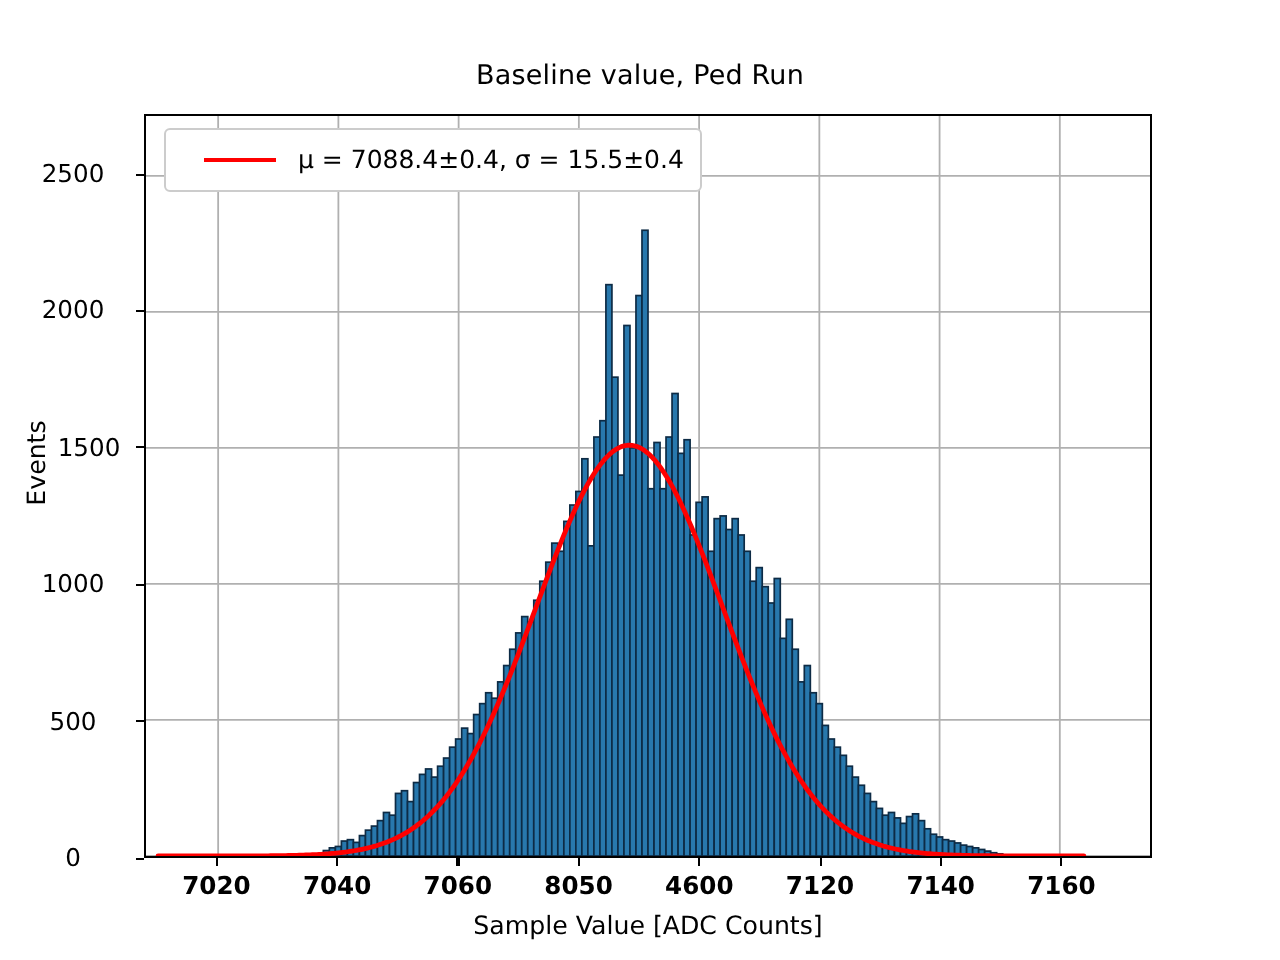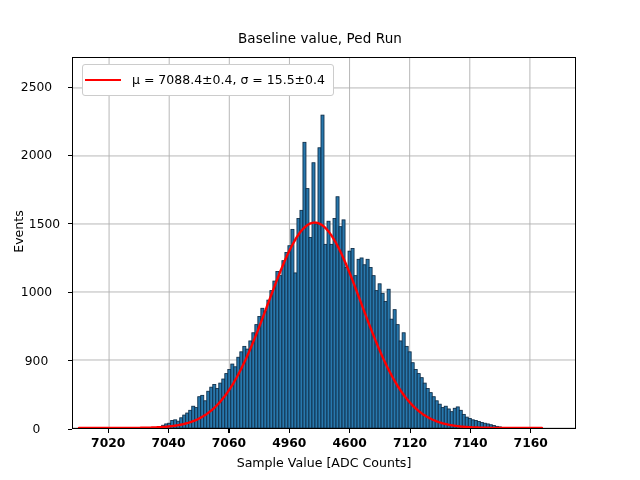--- a/index.html
+++ b/index.html
@@ -101,21 +101,21 @@
     transform-origin: center center;
   }
   
   #legend {
     position: absolute;
     left: 82px;
     top: 64px;
     background: #ffffff;
     border: 1px solid #cccccc;
     border-radius: 3px;
-    padding: 5px 8px 6px 0;
+    padding: 5px 8px 6px 17px;
     box-sizing: border-box;
   }
   .legend-row {
     display: flex;
     align-items: center;
     height: 19px;
   }
   .legend-key {
     width: 40px;
     height: 14px;
@@ -292,33 +292,33 @@
   </div>
 
   <div id="ticks-layer">
       <div class="xtickmark" style="left: 107.716px; top: 429px;"></div>
       <div class="xticklabel" style="left: 108.216px; top: 436px;">7020</div>
       <div class="xtickmark" style="left: 168.075px; top: 429px;"></div>
       <div class="xticklabel" style="left: 168.575px; top: 436px;">7040</div>
       <div class="xtickmark" style="left: 228.434px; top: 429px;"></div>
       <div class="xticklabel" style="left: 228.934px; top: 436px;">7060</div>
       <div class="xtickmark" style="left: 288.793px; top: 429px;"></div>
-      <div class="xticklabel" style="left: 289.293px; top: 436px;">4960</div>
+      <div class="xticklabel" style="left: 289.293px; top: 436px;">8050</div>
       <div class="xtickmark" style="left: 349.153px; top: 429px;"></div>
       <div class="xticklabel" style="left: 349.653px; top: 436px;">4600</div>
       <div class="xtickmark" style="left: 409.512px; top: 429px;"></div>
       <div class="xticklabel" style="left: 410.012px; top: 436px;">7120</div>
       <div class="xtickmark" style="left: 469.871px; top: 429px;"></div>
       <div class="xticklabel" style="left: 470.371px; top: 436px;">7140</div>
       <div class="xtickmark" style="left: 530.231px; top: 429px;"></div>
       <div class="xticklabel" style="left: 530.731px; top: 436px;">7160</div>
       <div class="ytickmark" style="left: 68.4px; top: 428.5px;"></div>
       <div class="yticklabel" style="left: 8px; width: 57px; top: 429px;">0</div>
       <div class="ytickmark" style="left: 68.4px; top: 360.118px;"></div>
-      <div class="yticklabel" style="left: 8px; width: 57px; top: 360.618px;">900</div>
+      <div class="yticklabel" style="left: 8px; width: 57px; top: 360.618px;">500</div>
       <div class="ytickmark" style="left: 68.4px; top: 291.735px;"></div>
       <div class="yticklabel" style="left: 8px; width: 57px; top: 292.235px;">1000</div>
       <div class="ytickmark" style="left: 68.4px; top: 223.353px;"></div>
       <div class="yticklabel" style="left: 16px; width: 57px; top: 223.853px;">1500</div>
       <div class="ytickmark" style="left: 68.4px; top: 154.971px;"></div>
       <div class="yticklabel" style="left: 8px; width: 57px; top: 155.471px;">2000</div>
       <div class="ytickmark" style="left: 68.4px; top: 86.5882px;"></div>
       <div class="yticklabel" style="left: 8px; width: 57px; top: 87.0882px;">2500</div>
     </div>
 

